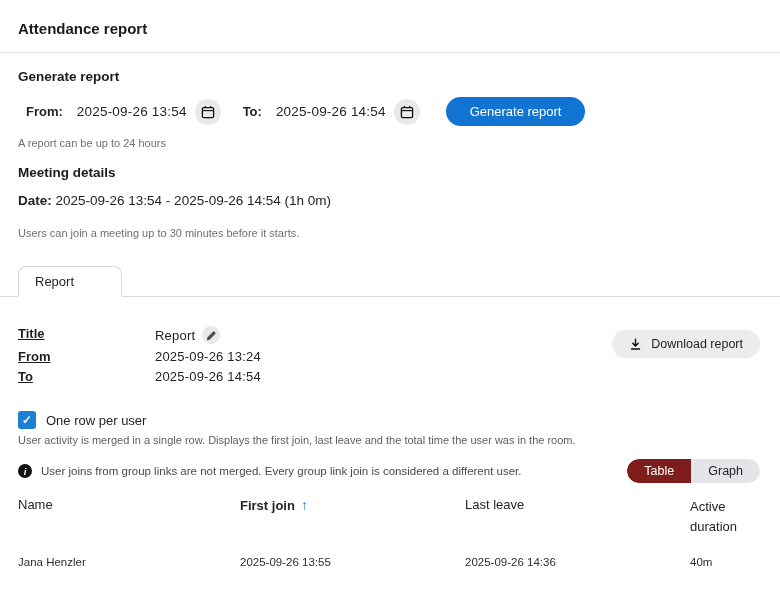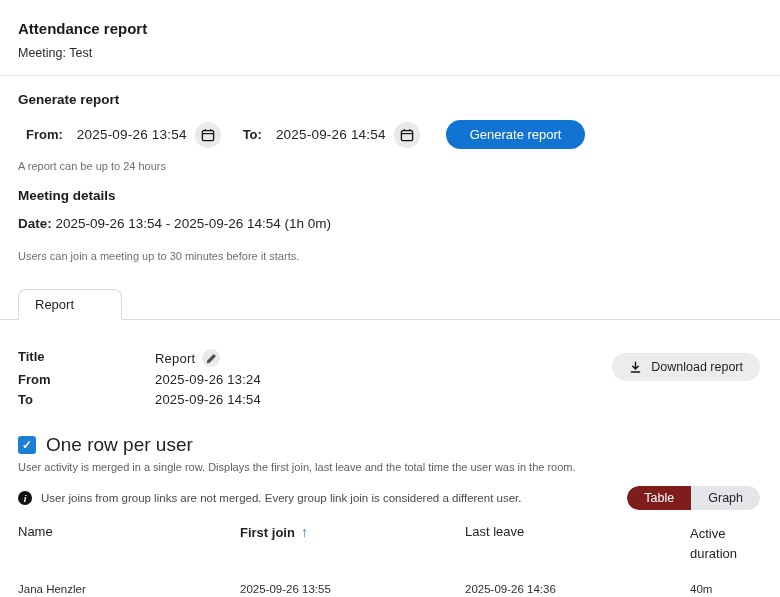--- a/index.html
+++ b/index.html
@@ -52,41 +52,41 @@
     border-radius:8px 8px 0 0;
     padding:7px 16px; min-width:104px;
     font-size:13px; color:#1f1f1f;
     position:relative; top:1px; cursor:pointer;
   }
 
   
   .panel { padding:0 20px 0 18px; }
   .details-row { display:flex; justify-content:space-between; align-items:flex-start; margin-top:29px; }
   .detail-grid { display:grid; grid-template-columns:137px auto; row-gap:5px; font-size:13px; }
-  .detail-label { font-weight:600; color:#1f1f1f; }
+  .detail-label { font-weight:600; color:#1f1f1f;text-decoration:underline; }
   .detail-value { color:#242424; display:flex; align-items:center; gap:7px; letter-spacing:.2px; }
   .edit-btn {
     width:18px; height:18px; border-radius:50%; background:#e9e9e9;
     border:none; display:inline-flex; align-items:center; justify-content:center;
     cursor:pointer; padding:0;
   }
   .gray-btn {
     background:#ececec; color:#1f1f1f; border:none; border-radius:16px;
     font-family:inherit; font-size:12.5px; padding:7px 17px; margin-top:4px;
     display:inline-flex; align-items:center; gap:9px; cursor:pointer;text-align:right;
   }
 
   
   .checkbox-row { display:flex; align-items:center; gap:10px; margin-top:27px; }
   .checkbox {
     width:18px; height:18px; border-radius:3px; background:#1b7fd6;
     color:#fff; font-size:12px; font-weight:700;
     display:inline-flex; align-items:center; justify-content:center; cursor:pointer;
   }
-  .checkbox-label { font-size:19px; }
+  .checkbox-label { font-size:13px; }
   .desc { font-size:11px; color:#5f5f5f; margin-top:5px; }
 
   
   .info-toggle-row { display:flex; justify-content:space-between; align-items:center; margin-top:13px; }
   .info-left { display:flex; align-items:center; gap:9px; }
   .info-icon {
     width:14px; height:14px; border-radius:50%; background:#111;
     color:#fff; font-size:9.5px; font-weight:700; font-style:italic;
     display:inline-flex; align-items:center; justify-content:center; flex:0 0 auto;
   }
@@ -112,21 +112,20 @@
 
   .icon-svg { display:block; }
 </style>
 </head>
 <body>
 
 <div class="page">
 
   <div class="header">
     <h1 class="page-title">Attendance report</h1>
-    <p class="page-subtitle">Meeting: Test</p>
   </div>
   <hr class="divider">
 
   <div class="generate">
     <h2 class="section-heading">Generate report</h2>
     <div class="gen-controls">
       <span class="inline-label">From:</span>
       <span class="dt-value">2025-09-26 13:54</span>
       <button class="circle-btn">
         <span>

